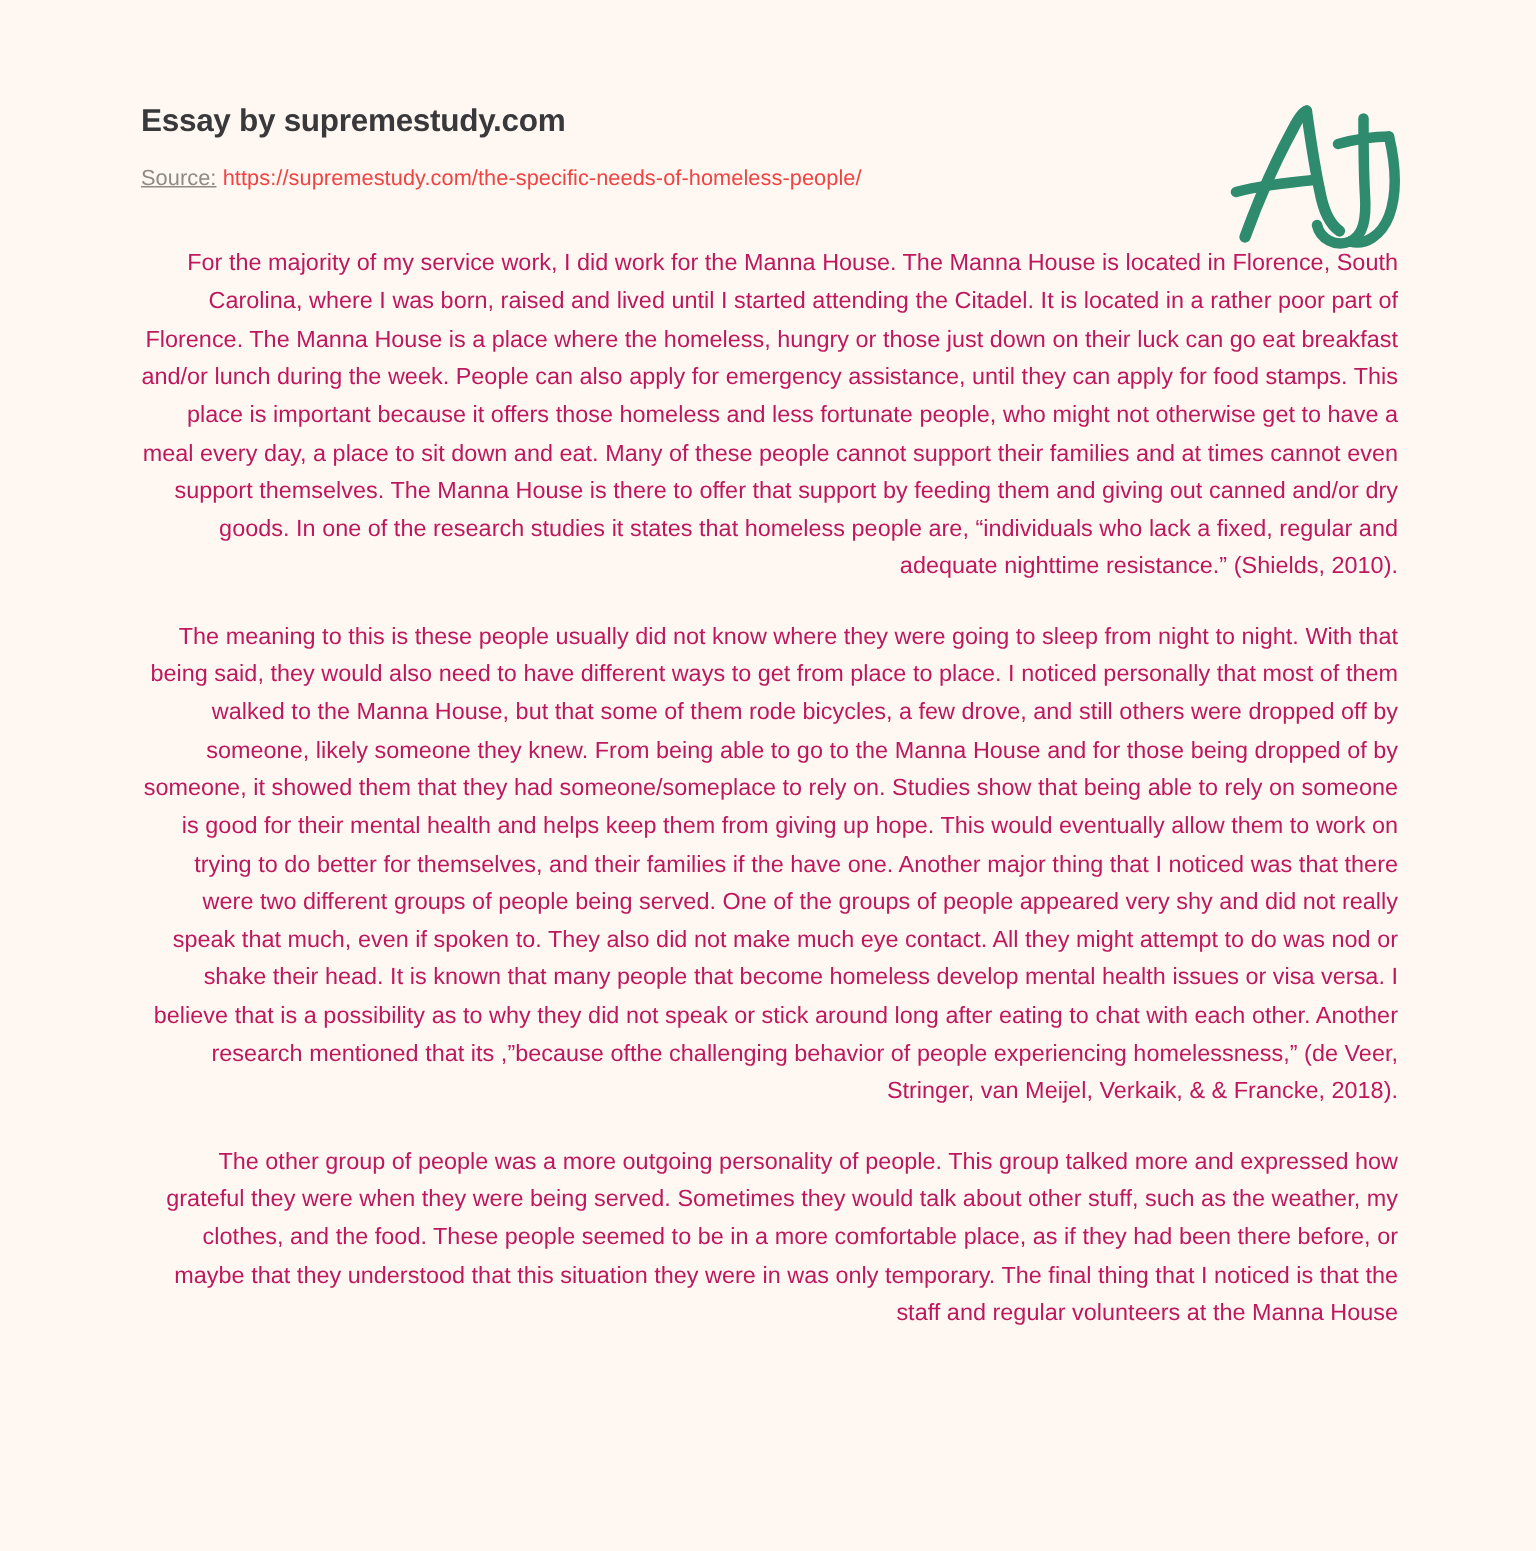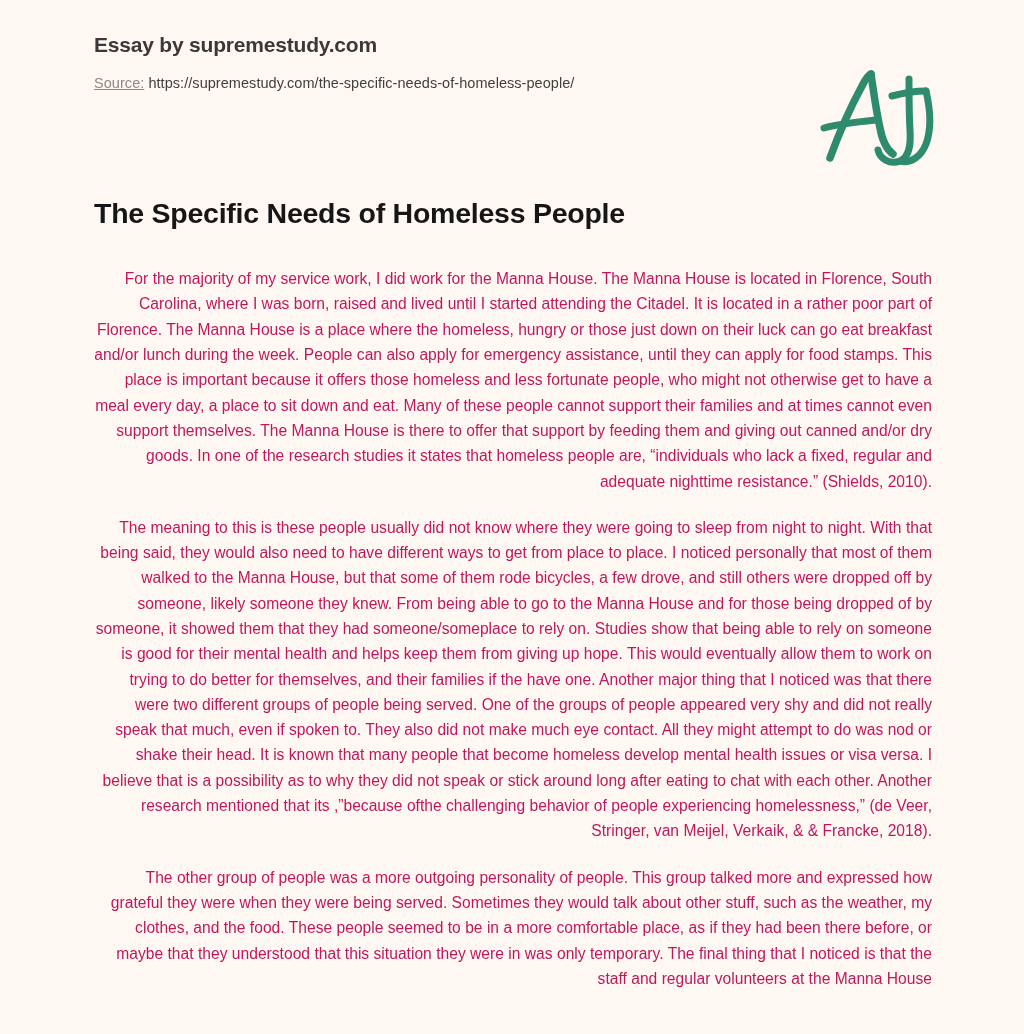--- a/index.html
+++ b/index.html
@@ -20,21 +20,21 @@
     position: relative;
     width: 1024px;
     height: 1034px;
     box-sizing: border-box;
     padding: 0 94px;
   }
 
   
   .header {
     position: relative;
-    padding-top: 32px;
+    padding-top: 68px;
   }
   .brand-line {
     font-size: 21px;
     font-weight: bold;
     letter-spacing: -0.2px;
     color: #39383a;
     line-height: 1.25;
     margin: 0;
   }
   .source-line {
@@ -43,21 +43,21 @@
     font-size: 14.5px;
     line-height: 1.3;
     color: #8d8a86;
     letter-spacing: 0.05px;
   }
   .source-label {
     color: #8d8a86;
     text-decoration: underline;
   }
   .source-url {
-    color: #404040;
+    color: #ef4444;
     text-decoration: none;
     word-break: break-all;
     margin-top: 35px;
   }
 
   
   .logo {
     position: absolute;
     top: 62px;
     right: -10px;
@@ -126,21 +126,20 @@
 
           <path d="M101 17 C 101 32, 101 52, 102 68 C 103 84, 101 95, 92 99
                    C 82 103, 72 97, 70 88" stroke-width="7"></path>
 
           <path d="M118 29 C 122 46, 124 66, 118 82 C 113 95, 102 102, 92 99" stroke-width="7"></path>
         </g>
       </svg>
     </div>
   </div>
 
-  <h1 class="title">The Specific Needs of Homeless People</h1>
 
   <div class="article">
     <p>For the majority of my service work, I did work for the Manna House. The Manna House is located in Florence, South Carolina, where I was born, raised and lived until I started attending the Citadel. It is located in a rather poor part of Florence. The Manna House is a place where the homeless, hungry or those just down on their luck can go eat breakfast and/or lunch during the week. People can also apply for emergency assistance, until they can apply for food stamps. This place is important because it offers those homeless and less fortunate people, who might not otherwise get to have a meal every day, a place to sit down and eat. Many of these people cannot support their families and at times cannot even support themselves. The Manna House is there to offer that support by feeding them and giving out canned and/or dry goods. In one of the research studies it states that homeless people are, “individuals who lack a fixed, regular and adequate nighttime resistance.” (Shields, 2010).</p>
     <p>The meaning to this is these people usually did not know where they were going to sleep from night to night. With that being said, they would also need to have different ways to get from place to place. I noticed personally that most of them walked to the Manna House, but that some of them rode bicycles, a few drove, and still others were dropped off by someone, likely someone they knew. From being able to go to the Manna House and for those being dropped of by someone, it showed them that they had someone/someplace to rely on. Studies show that being able to rely on someone is good for their mental health and helps keep them from giving up hope. This would eventually allow them to work on trying to do better for themselves, and their families if the have one. Another major thing that I noticed was that there were two different groups of people being served. One of the groups of people appeared very shy and did not really speak that much, even if spoken to. They also did not make much eye contact. All they might attempt to do was nod or shake their head. It is known that many people that become homeless develop mental health issues or visa versa. I believe that is a possibility as to why they did not speak or stick around long after eating to chat with each other. Another research mentioned that its ,”because ofthe challenging behavior of people experiencing homelessness,” (de Veer, Stringer, van Meijel, Verkaik, &amp; &amp; Francke, 2018).</p>
     <p>The other group of people was a more outgoing personality of people. This group talked more and expressed how grateful they were when they were being served. Sometimes they would talk about other stuff, such as the weather, my clothes, and the food. These people seemed to be in a more comfortable place, as if they had been there before, or maybe that they understood that this situation they were in was only temporary. The final thing that I noticed is that the staff and regular volunteers at the Manna House</p>
   </div>
 
 </div>
 
 </body></html>

